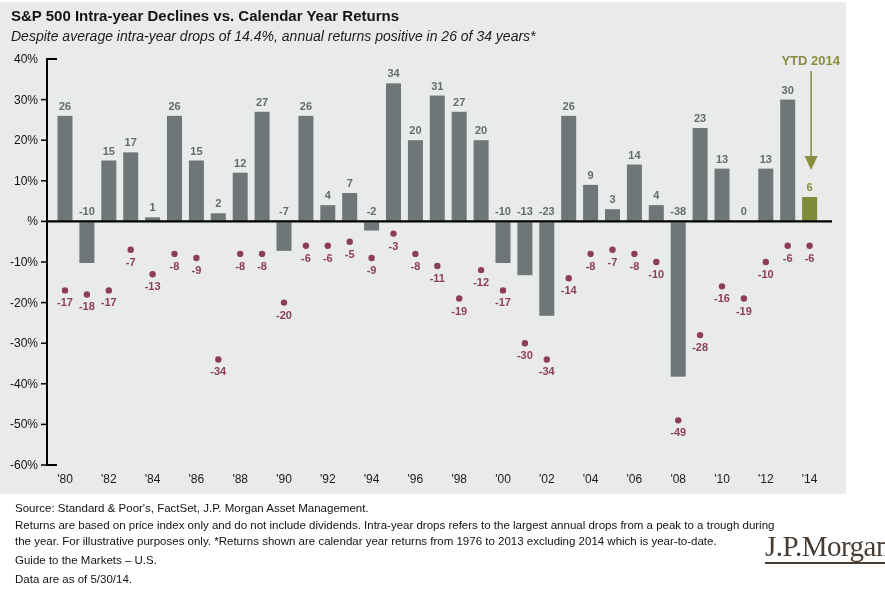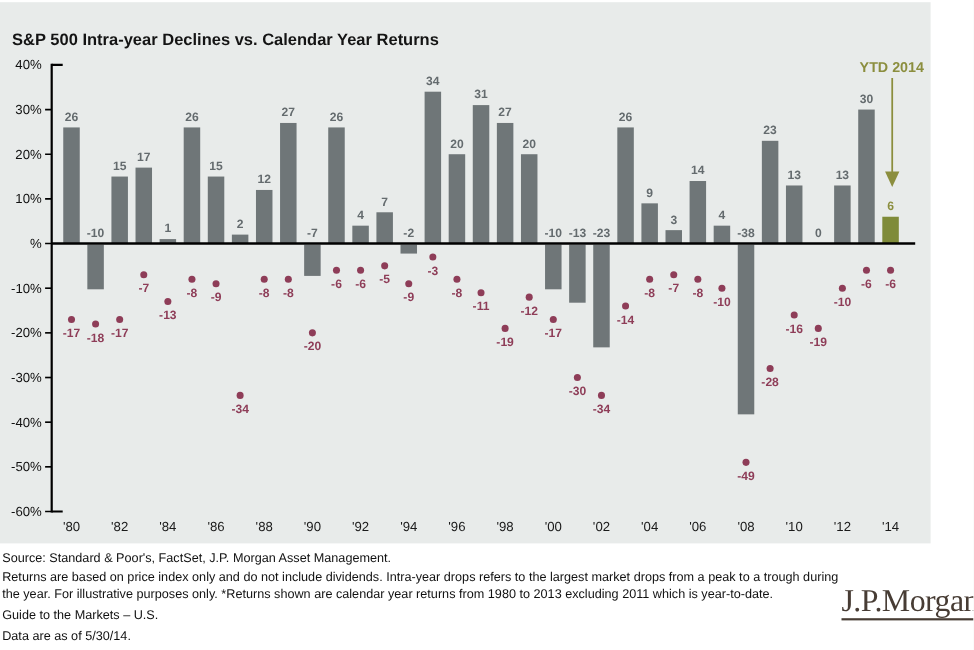--- a/index.html
+++ b/index.html
@@ -1,22 +1,22 @@
 <!DOCTYPE html>
 <html><head>
 <meta charset="utf-8">
 <style>
   html,body{margin:0;padding:0;background:#fff;}
   .page{position:relative;width:885px;height:591px;background:#ffffff;
         font-family:"Liberation Sans",sans-serif;overflow:hidden;}
   .chart-panel{position:absolute;left:0;top:2px;width:846px;height:492px;background:#e8ebea;}
-  .chart-title{position:absolute;left:11px;top:5px;font-size:15px;font-weight:bold;color:#141414;margin-top:21px;}
+  .chart-title{position:absolute;left:11px;top:5px;font-size:15px;font-weight:bold;color:#141414;}
   .chart-subtitle{position:absolute;left:11px;top:26px;font-size:14px;font-style:italic;color:#1b1b1b;}
   #chart-svg{position:absolute;left:0;top:0;}
-  .footer-text{position:absolute;left:2px;color:#111;font-size:11.5px;line-height:16px;}
+  .footer-text{position:absolute;left:15px;color:#111;font-size:11.5px;line-height:16px;}
   .src{top:500px;}
   .note1{top:517px;width:775px;}
   .note2{top:533px;width:775px;}
   .guide{top:552px;}
   .asof{top:571px;}
   .logo{position:absolute;left:765px;top:531px;width:150px;}
   .logo-name{font-family:"Liberation Serif",serif;font-size:29px;color:#473c34;
              letter-spacing:-0.5px;line-height:30px;white-space:nowrap;}
   .logo-rule{height:0;border-top:2px solid #473c34;margin-top:1px;width:148px;}
   .logo-sub{font-size:15px;color:#8f8f8f;margin-top:2px;letter-spacing:0.2px;white-space:nowrap;}
@@ -208,25 +208,26 @@
         <text x="634.4" y="481" font-family="&quot;Liberation Sans&quot;,sans-serif" font-size="12" fill="#1a1a1a" text-anchor="middle">'06</text>
         <text x="678.1999999999999" y="481" font-family="&quot;Liberation Sans&quot;,sans-serif" font-size="12" fill="#1a1a1a" text-anchor="middle">'08</text>
         <text x="722" y="481" font-family="&quot;Liberation Sans&quot;,sans-serif" font-size="12" fill="#1a1a1a" text-anchor="middle">'10</text>
         <text x="765.8" y="481" font-family="&quot;Liberation Sans&quot;,sans-serif" font-size="12" fill="#1a1a1a" text-anchor="middle">'12</text>
         <text x="809.5999999999999" y="481" font-family="&quot;Liberation Sans&quot;,sans-serif" font-size="12" fill="#1a1a1a" text-anchor="middle">'14</text>
         <text x="840" y="63" font-family="&quot;Liberation Sans&quot;,sans-serif" font-size="13" font-weight="bold" fill="#8b8e3e" text-anchor="end">YTD 2014</text>
         <line x1="811.0999999999999" y1="69" x2="811.0999999999999" y2="155" stroke="#8b8e3e" stroke-width="1.6"></line>
         <polygon points="811.0999999999999,168 804.5999999999999,154 817.5999999999999,154" fill="#8b8e3e"></polygon>
       </svg>
     <div class="chart-title">S&amp;P 500 Intra-year Declines vs. Calendar Year Returns</div>
+    <div class="chart-subtitle">Despite average intra-year drops of 14.4%, annual returns positive in 26 of 34 years*</div>
   </div>
 
   <div class="footer-text src">Source: Standard &amp; Poor's, FactSet, J.P. Morgan Asset Management.</div>
-  <div class="footer-text note1">Returns are based on price index only and do not include dividends. Intra-year drops refers to the largest market drops from a peak to a trough during</div>
-  <div class="footer-text note2">the year. For illustrative purposes only. *Returns shown are calendar year returns from 1980 to 2013 excluding 2011 which is year-to-date.</div>
+  <div class="footer-text note1">Returns are based on price index only and do not include dividends. Intra-year drops refers to the largest annual drops from a peak to a trough during</div>
+  <div class="footer-text note2">the year. For illustrative purposes only. *Returns shown are calendar year returns from 1976 to 2013 excluding 2014 which is year-to-date.</div>
   <div class="footer-text guide">Guide to the Markets – U.S.</div>
   <div class="footer-text asof">Data are as of 5/30/14.</div>
 
   <div class="logo">
     <div class="logo-name">J.P.Morgan</div>
     <div class="logo-rule"></div>
   </div>
 
 </div>
 

